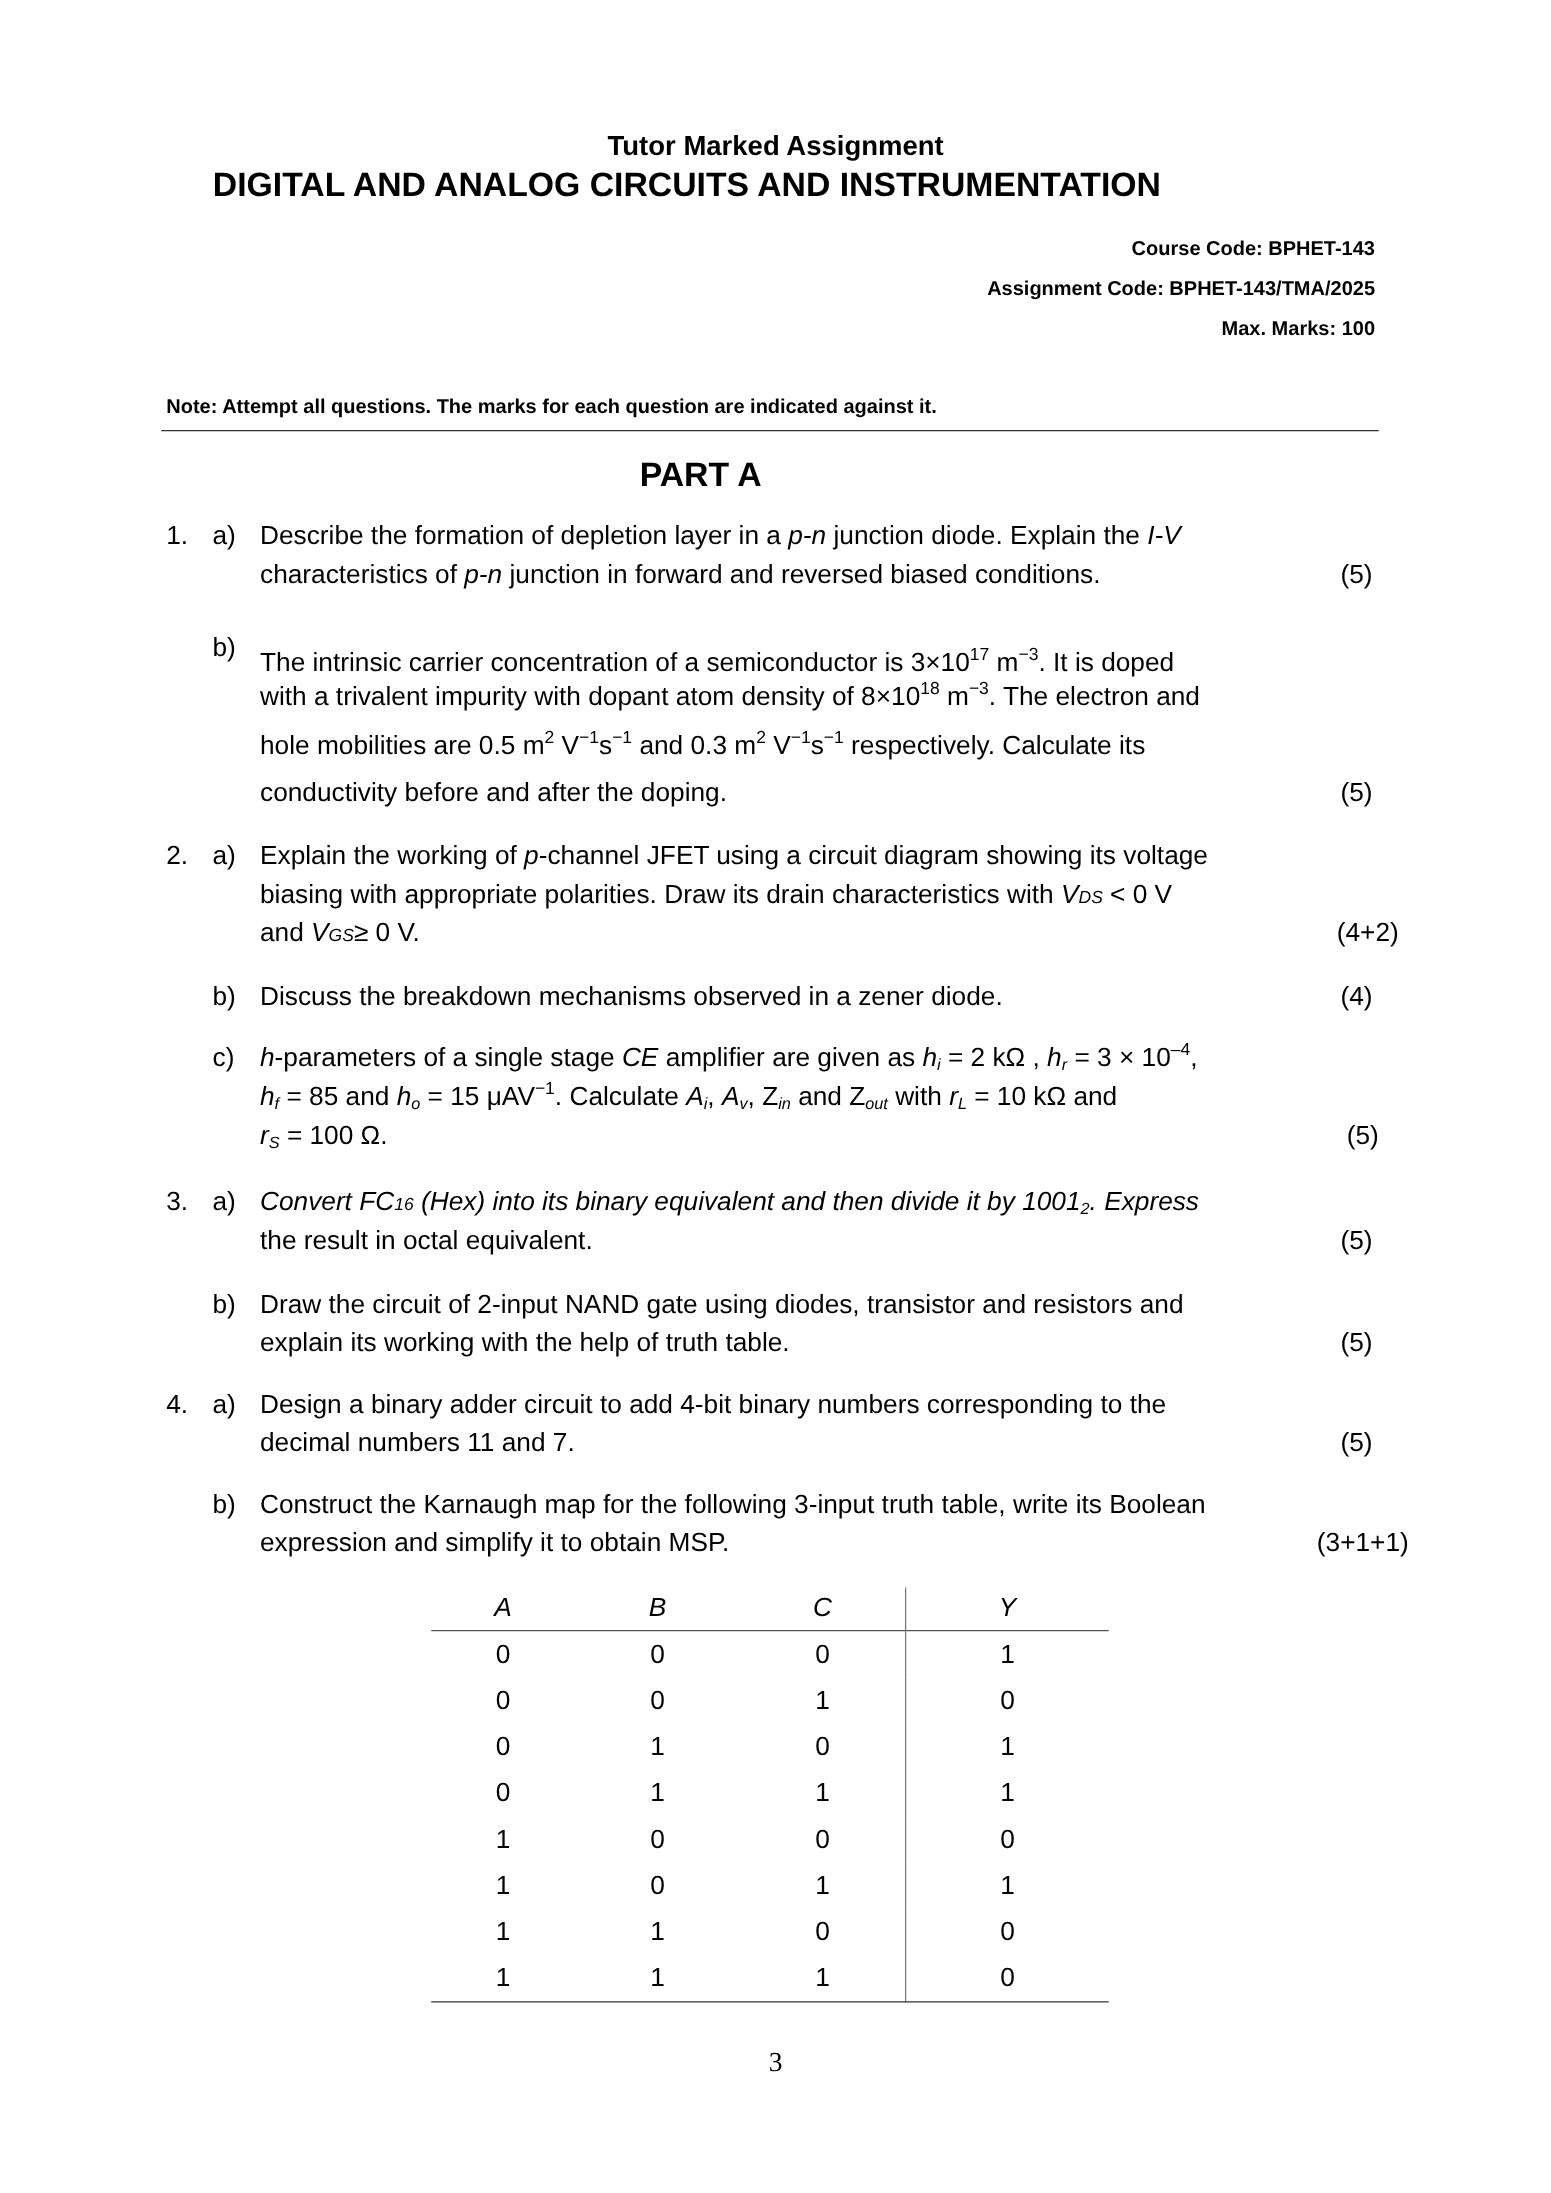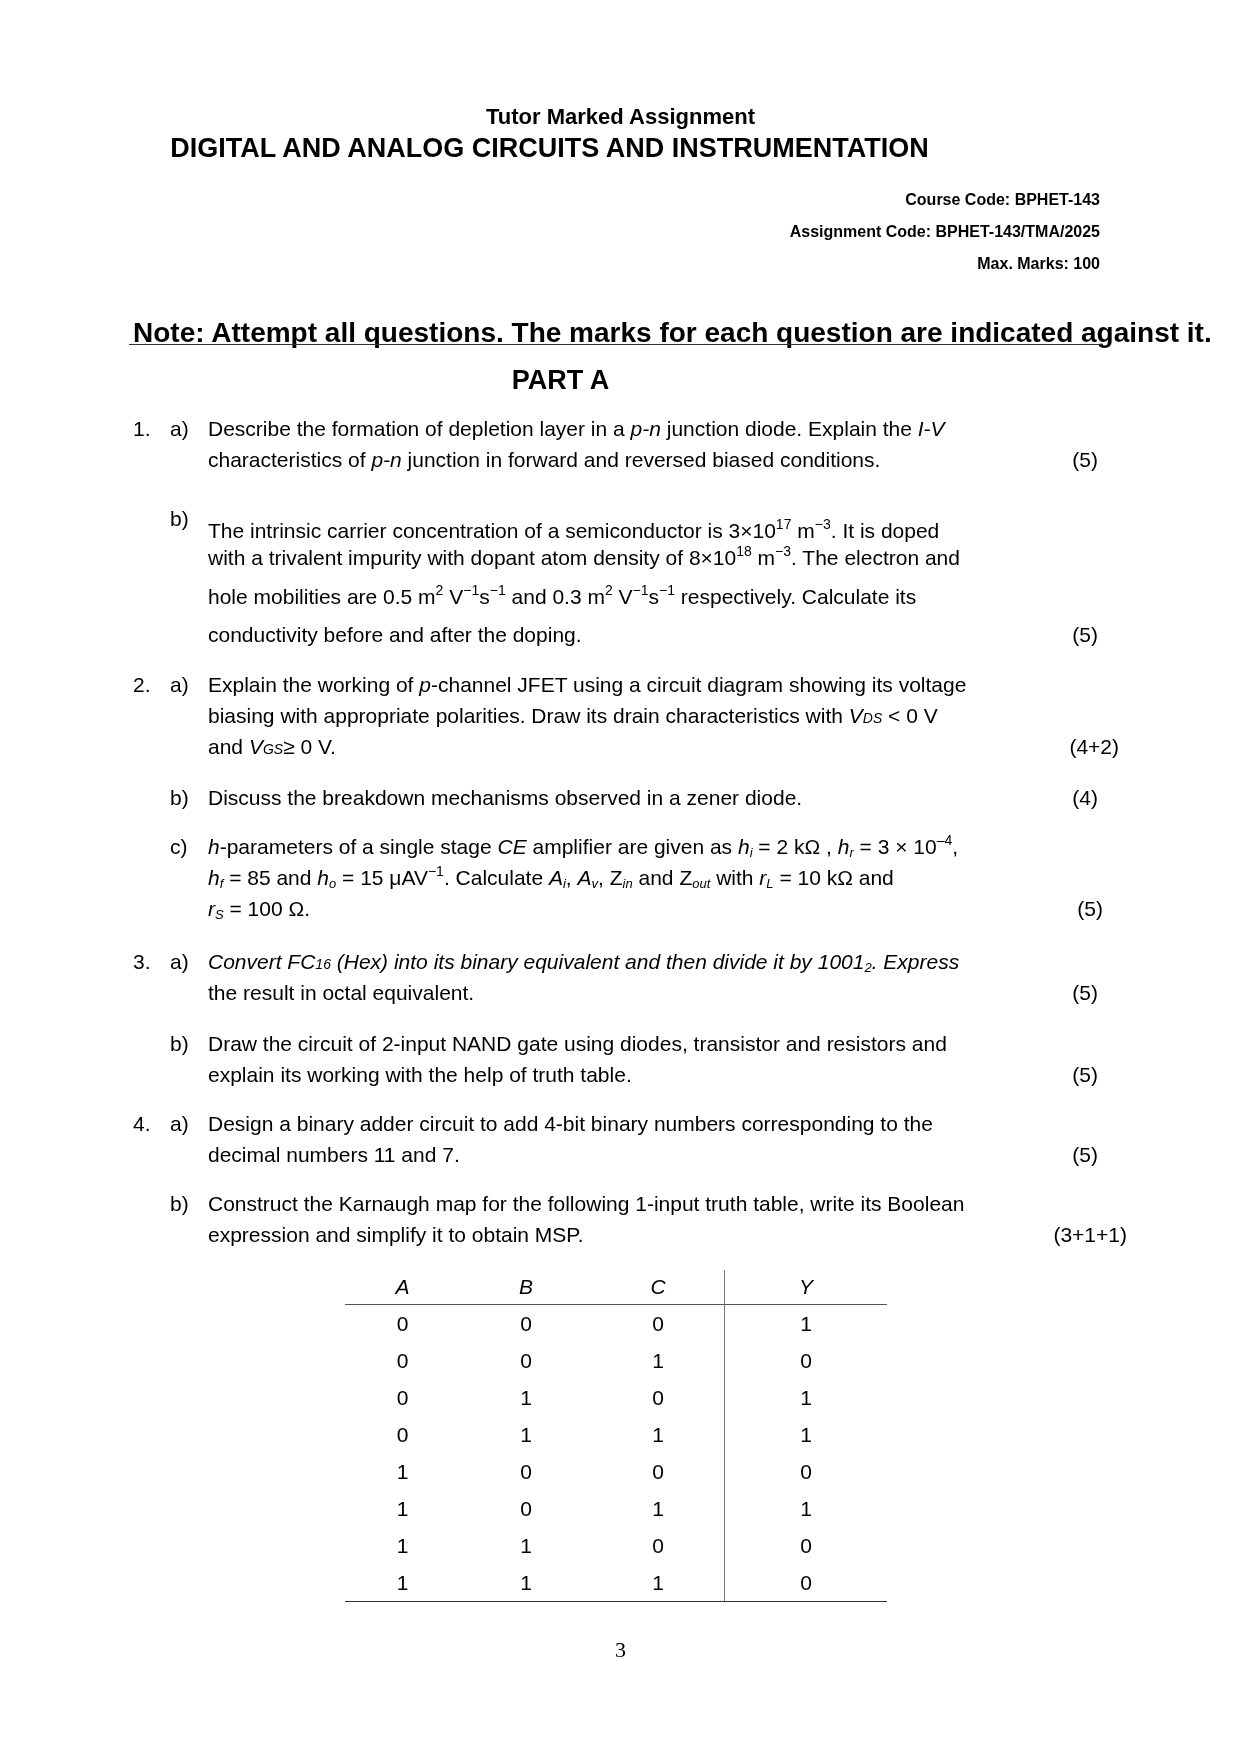--- a/index.html
+++ b/index.html
@@ -1,21 +1,21 @@
 <!DOCTYPE html>
 <html><head>
 <meta charset="utf-8">
 <style>
   html, body { margin: 0; padding: 0; background: #ffffff; }
   body { width: 1241px; height: 1754px; position: relative; color: #000; font-family: "Liberation Sans", sans-serif; overflow: hidden; }
   .abs { position: absolute; }
   .title1 { left: 0; width: 1241px; top: 104px; text-align: center; font-size: 22px; font-weight: bold; }
   .title2 { left: 0; width: 1099px; top: 133px; text-align: center; font-size: 27px; font-weight: bold; }
   .meta { right: 141px; text-align: right; font-size: 16px; font-weight: bold; }
-  .note { left: 133px; top: 317px; font-size: 28px; font-weight: bold; }
+  .note { left: 133px; top: 317px; font-size: 16px; font-weight: bold; }
   .note-rule { left: 129px; top: 344px; width: 974px; height: 0; border-top: 1.5px solid #333; }
   .part { left: 0; width: 1121px; top: 365px; text-align: center; font-size: 27px; font-weight: bold; }
   .num { left: 133px; font-size: 21px; }
   .sub { left: 170px; font-size: 21px; }
   .txt { left: 208px; font-size: 21px; white-space: nowrap; }
   .marks { font-size: 21px; text-align: right; }
   i { font-style: italic; }
   sup { font-size: 14px; vertical-align: 9px; line-height: 0; }
   sub { font-size: 13px; vertical-align: -3px; line-height: 0; }
   .small { font-size: 14px; }
@@ -103,21 +103,21 @@
 <div>
   <span class="abs num" style="top:1112px;">4.</span>
   <div>
     <span class="abs sub" style="top:1112px;">a)</span>
     <div class="abs txt" style="top:1112px;text-align:right;">Design a binary adder circuit to add 4-bit binary numbers corresponding to  the</div>
     <div class="abs txt" style="top:1143px;">decimal numbers 11 and 7.</div>
     <span class="abs marks" style="top:1143px; right:143px;">(5)</span>
   </div>
   <div>
     <span class="abs sub" style="top:1192px;">b)</span>
-    <div class="abs txt" style="top:1192px;">Construct the Karnaugh map for the following 1-input truth table, write its Boolean</div>
+    <div class="abs txt" style="top:1192px;">Construct the Karnaugh map for the following 3-input truth table, write its Boolean</div>
     <div class="abs txt" style="top:1223px;">expression and simplify it to obtain MSP.</div>
     <span class="abs marks" style="top:1223px; right:114px;">(3+1+1)</span>
   </div>
 </div>
 
 <table class="tt">
   <thead>
     <tr>
       <th class="c0">A</th>
       <th class="c1">B</th>

